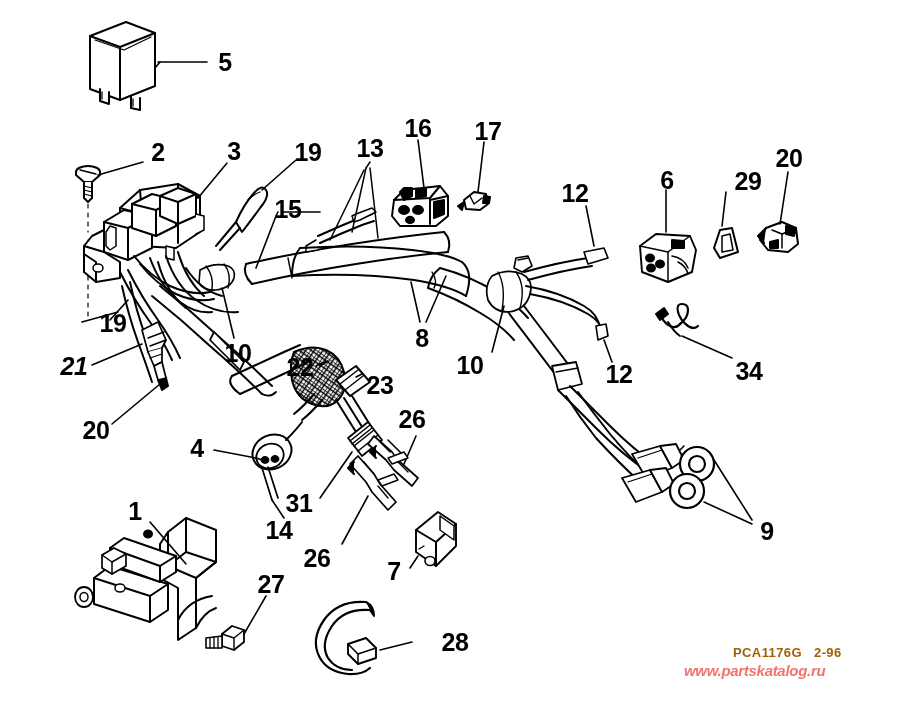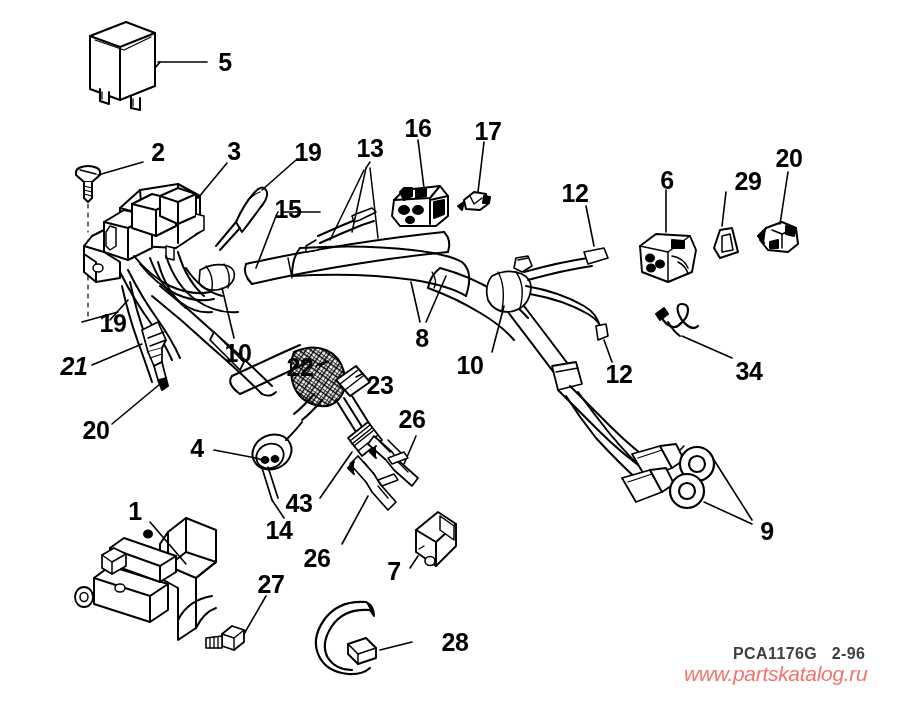--- a/index.html
+++ b/index.html
@@ -21,33 +21,33 @@
     color:#000000;
     white-space:nowrap;
     letter-spacing:-0.5px;
     transform:translate(-50%,-50%);
     user-select:none;
   }
   #footer-code{
     position:absolute;
     left:733px;top:645px;
     font-family:"Liberation Sans", sans-serif;
-    font-size:16px;
+    font-size:13px;
     font-weight:bold;
     letter-spacing:0.4px;
-    color:#404040;
+    color:#a16207;
     white-space:pre;
   }
   #watermark{
     position:absolute;
     left:684px;top:662px;
     font-family:"Liberation Sans", sans-serif;
     font-style:italic;
-    font-weight:normal;
-    font-size:21px;
+    font-weight:bold;
+    font-size:15px;
     letter-spacing:-0.3px;
     color:#f4736f;
     white-space:nowrap;
   }
 </style>
 </head>
 <body>
 
 <div id="sheet">
 
@@ -466,21 +466,21 @@
   <div class="callout" style="left:422px;top:338px;">8</div>
   <div class="callout" style="left:470px;top:365px;">10</div>
   <div class="callout" style="left:619px;top:374px;">12</div>
   <div class="callout" style="left:749px;top:371px;">34</div>
   <div class="callout" style="left:74px;top:366px;font-style:italic;">21</div>
   <div class="callout" style="left:300px;top:351px;margin-top:16px;">22</div>
   <div class="callout" style="left:380px;top:385px;">23</div>
   <div class="callout" style="left:96px;top:430px;">20</div>
   <div class="callout" style="left:412px;top:419px;">26</div>
   <div class="callout" style="left:197px;top:448px;">4</div>
-  <div class="callout" style="left:299px;top:503px;">43</div>
+  <div class="callout" style="left:299px;top:503px;">31</div>
   <div class="callout" style="left:279px;top:530px;">14</div>
   <div class="callout" style="left:317px;top:558px;">26</div>
   <div class="callout" style="left:767px;top:531px;">9</div>
   <div class="callout" style="left:135px;top:511px;">1</div>
   <div class="callout" style="left:394px;top:571px;">7</div>
   <div class="callout" style="left:271px;top:584px;">27</div>
   <div class="callout" style="left:455px;top:642px;">28</div>
 
   <div id="footer-code">PCA1176G   2-96</div>
   <div id="watermark">www.partskatalog.ru</div>

